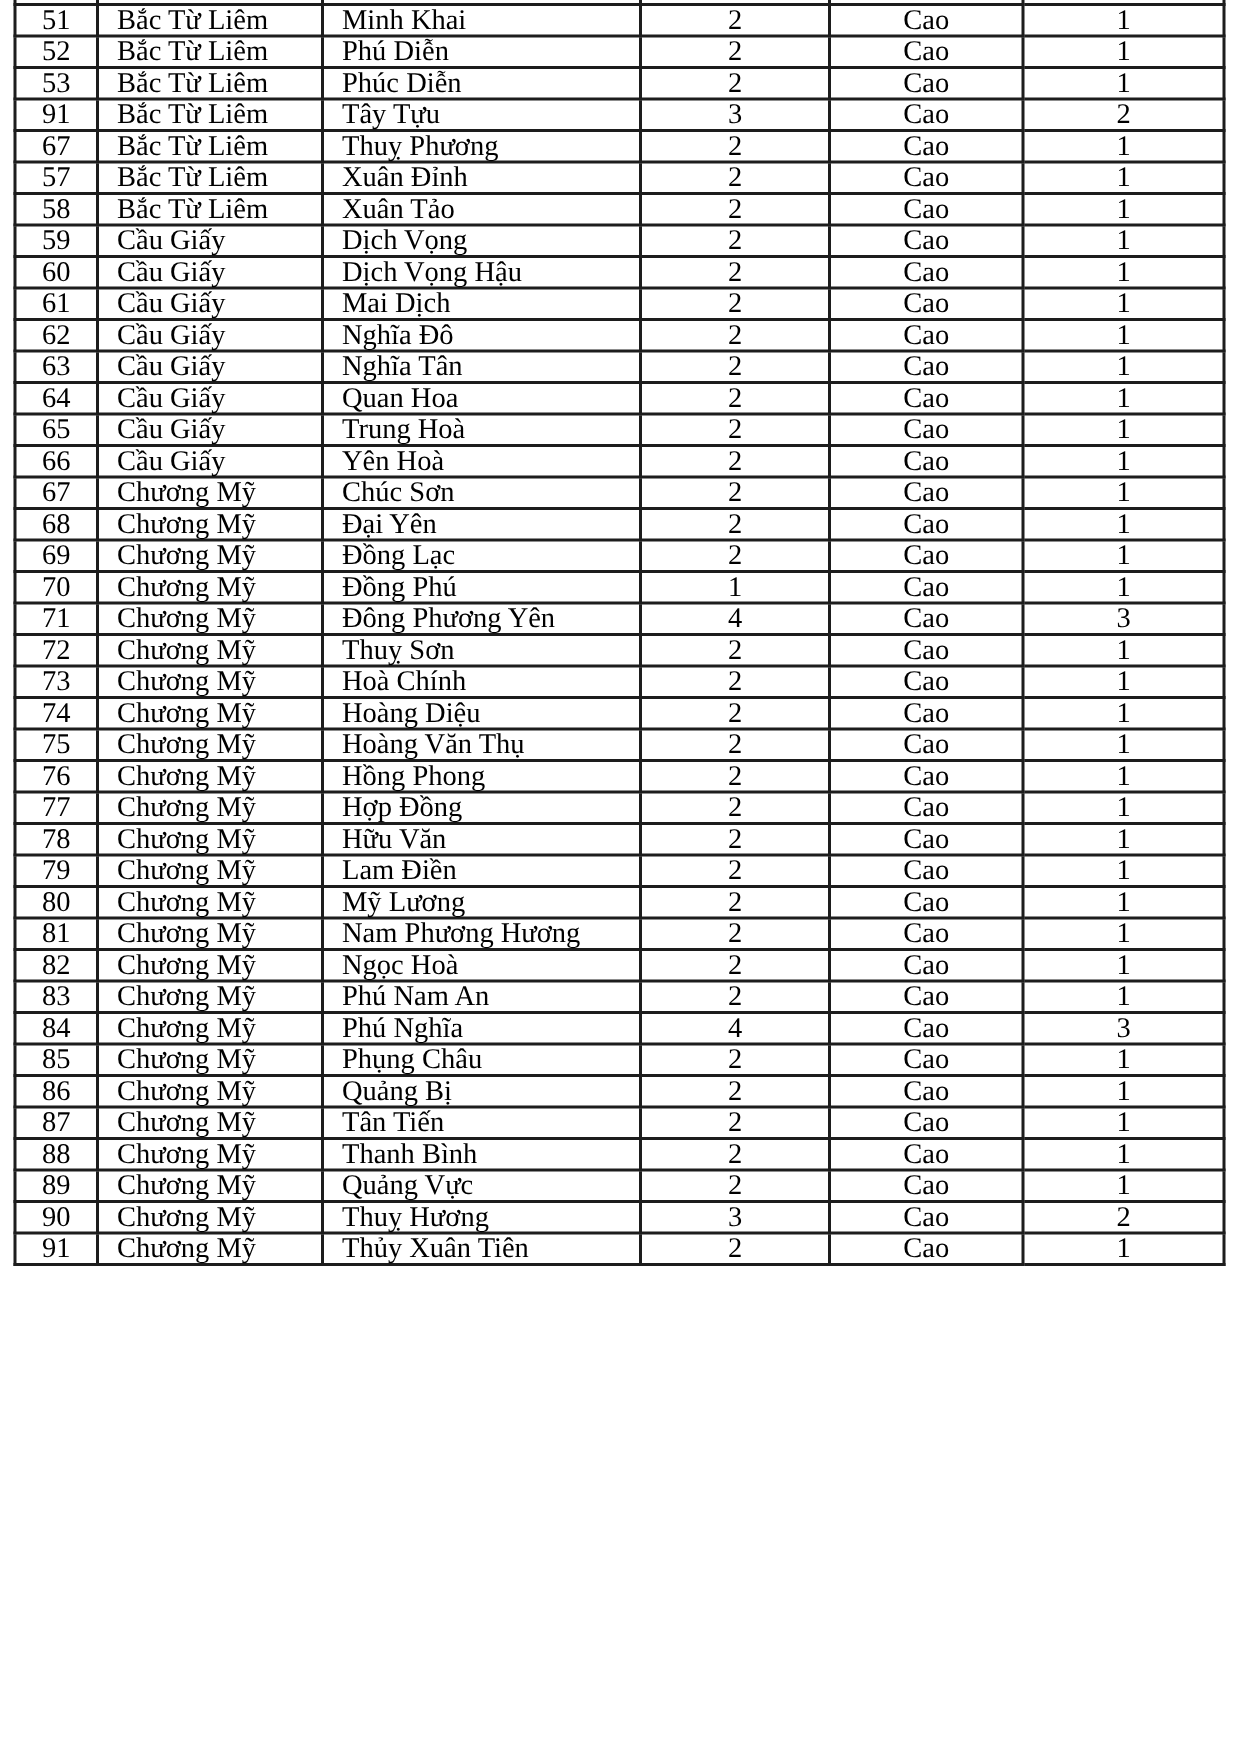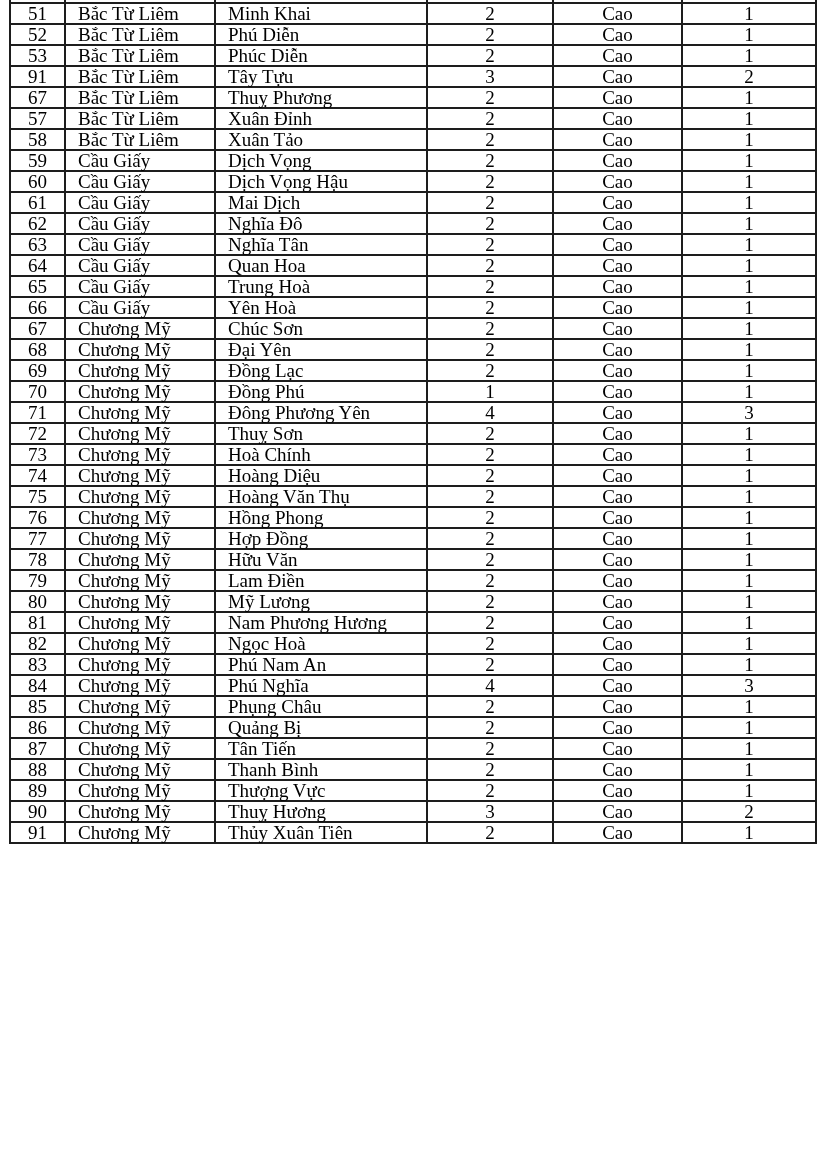--- a/index.html
+++ b/index.html
@@ -367,21 +367,21 @@
           <td>88</td>
           <td class="align-left">Chương Mỹ</td>
           <td class="align-left">Thanh Bình</td>
           <td>2</td>
           <td>Cao</td>
           <td>1</td>
         </tr>
         <tr class="data-row">
           <td>89</td>
           <td class="align-left">Chương Mỹ</td>
-          <td class="align-left">Thượng Vực</td>
+          <td class="align-left">Quảng Vực</td>
           <td>2</td>
           <td>Cao</td>
           <td>1</td>
         </tr>
         <tr class="data-row">
           <td>90</td>
           <td class="align-left">Chương Mỹ</td>
           <td class="align-left">Thuỵ Hương</td>
           <td>3</td>
           <td>Cao</td>

